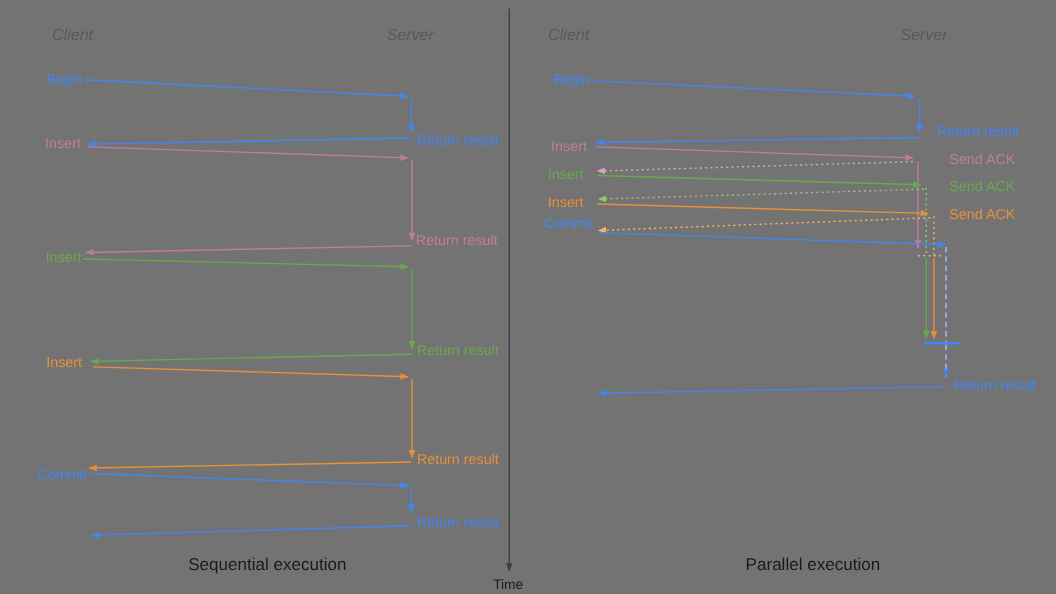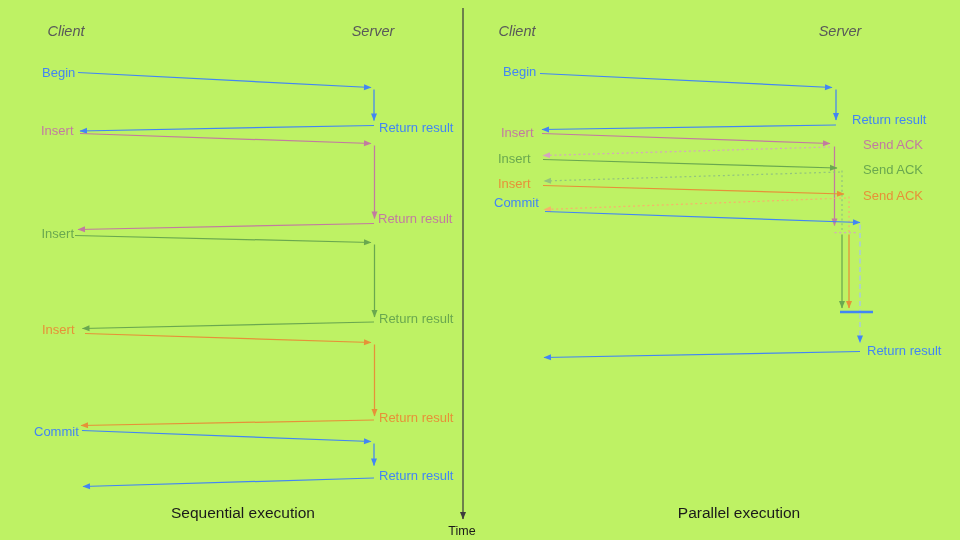--- a/index.html
+++ b/index.html
@@ -1,16 +1,16 @@
 <!DOCTYPE html>
 <html><head>
 <meta charset="utf-8">
 <style>
   html,body{margin:0;padding:0;background:#ffffff;}
-  .stage{position:relative;width:960px;height:540px;background:#bef264;overflow:hidden;}
+  .stage{position:relative;width:960px;height:540px;background:#737373;overflow:hidden;}
   svg text{font-family:"Liberation Sans","DejaVu Sans",sans-serif;}
   svg .lbl{font-size:13px;}
   svg .actor{font-size:14.5px;font-style:italic;}
   svg .title{font-size:15.5px;}
   svg .time{font-size:12.5px;}
 </style>
 </head>
 <body>
 
 <div class="stage">

